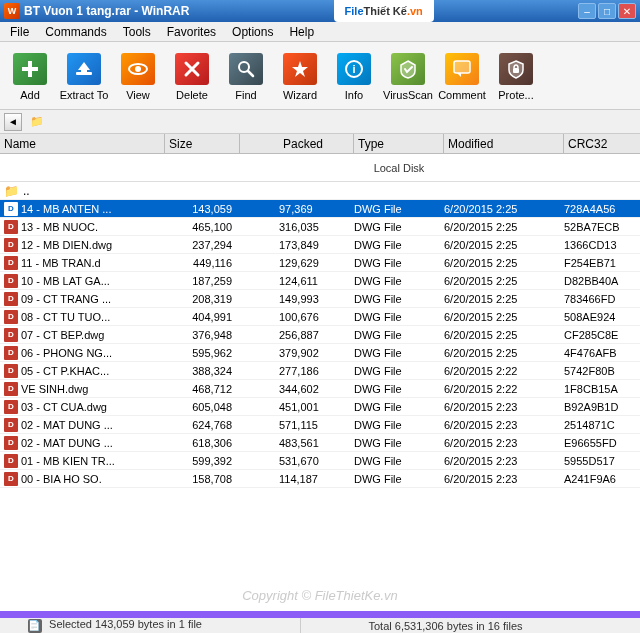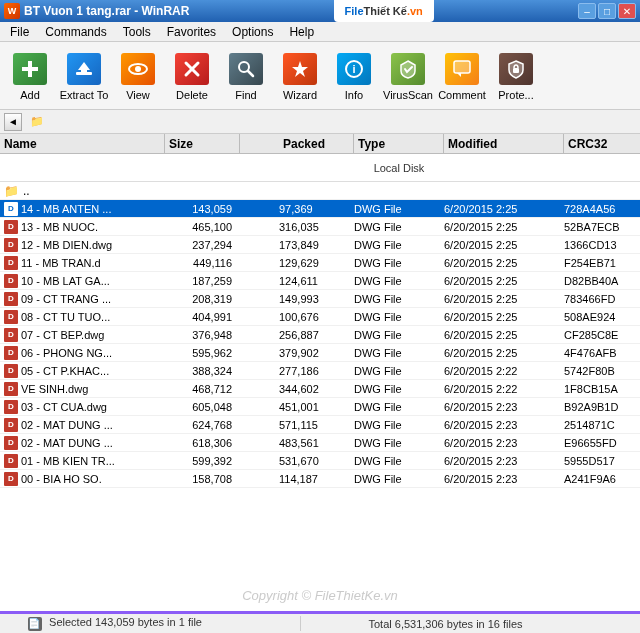--- a/index.html
+++ b/index.html
@@ -128,21 +128,21 @@
       flex: 1;
       overflow-y: auto;
     }
     #filelist-header {
       background: #e8e8e8;
       height: 20px;
       display: flex;
       align-items: center;
       border-bottom: 1px solid #bbb;
       font-size: 12px;
-      font-weight: bold;
+      font-weight: normal;
       position: sticky;
       top: 0;
       z-index: 10;
     }
     #filelist-subheader {
       background: white;
       height: 28px;
       display: flex;
       align-items: center;
       border-bottom: 1px solid #ddd;
@@ -182,21 +182,21 @@
       height: calc(633px - 22px - 20px - 68px - 24px - 22px);
       display: flex;
       flex-direction: column;
       overflow: hidden;
     }
 
     
     #statusbar {
       height: 22px;
       background: #f0f0f0;
-      border-top: 3px solid #8b5cf6;
+      border-top: 7px solid #8b5cf6;
       display: flex;
       align-items: center;
       font-size: 11px;
       color: #333;
       gap: 44px;
     }
     #statusbar .status-left {
       flex: 1;
       padding-left: 28px;
       border-right: 1px solid #ccc;

